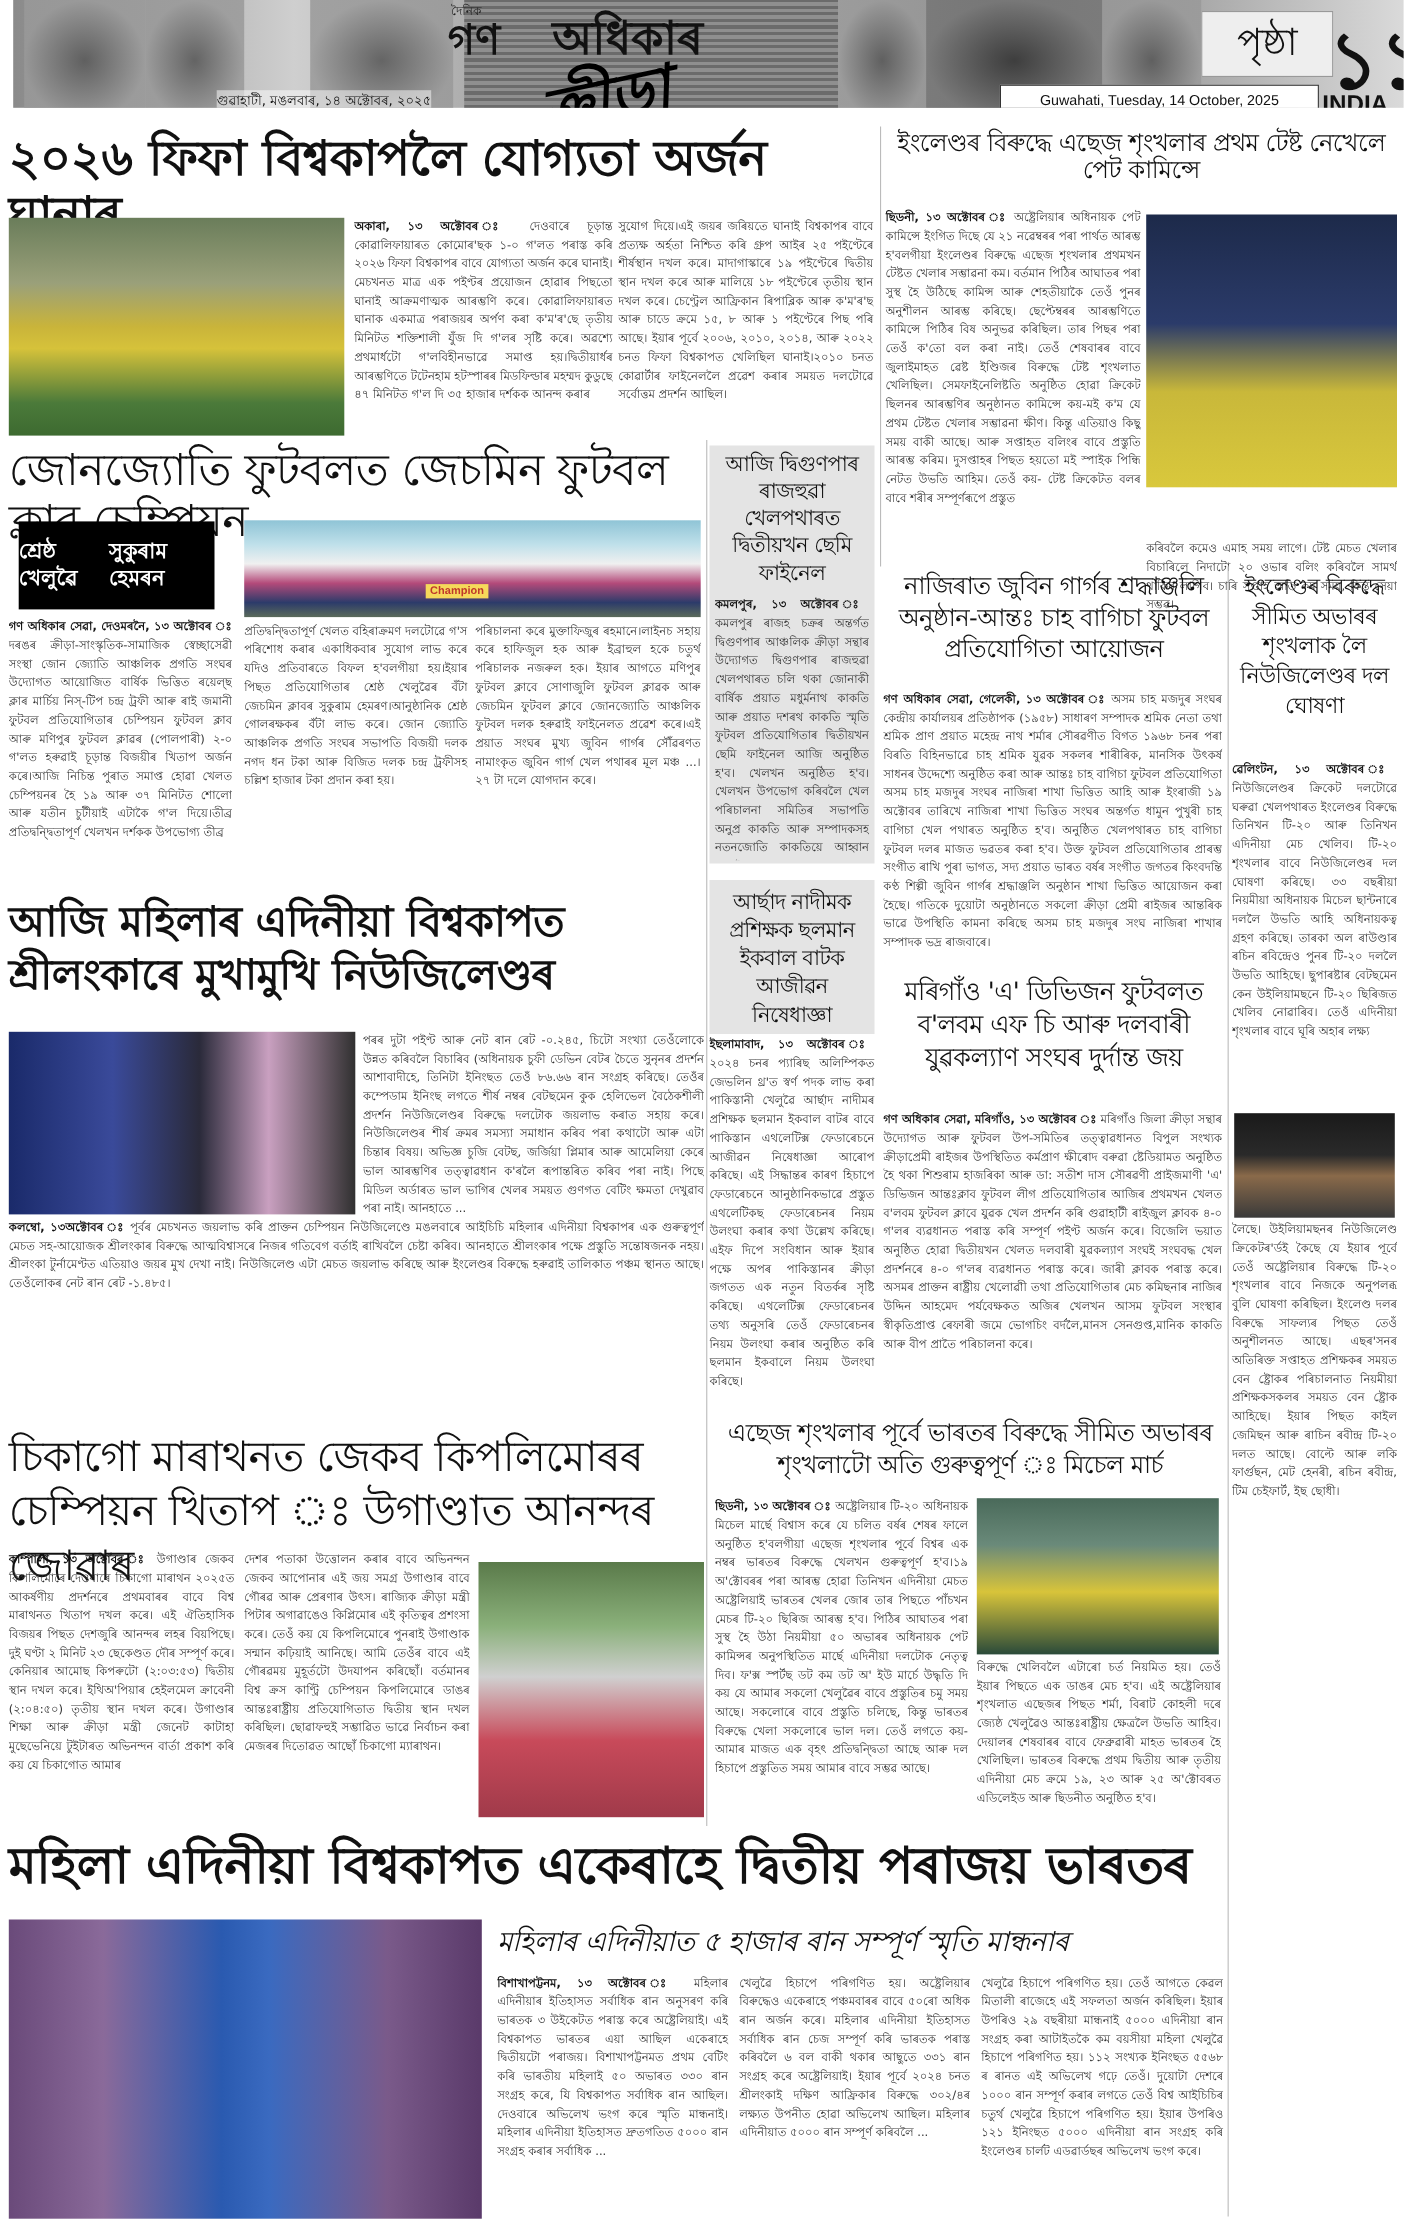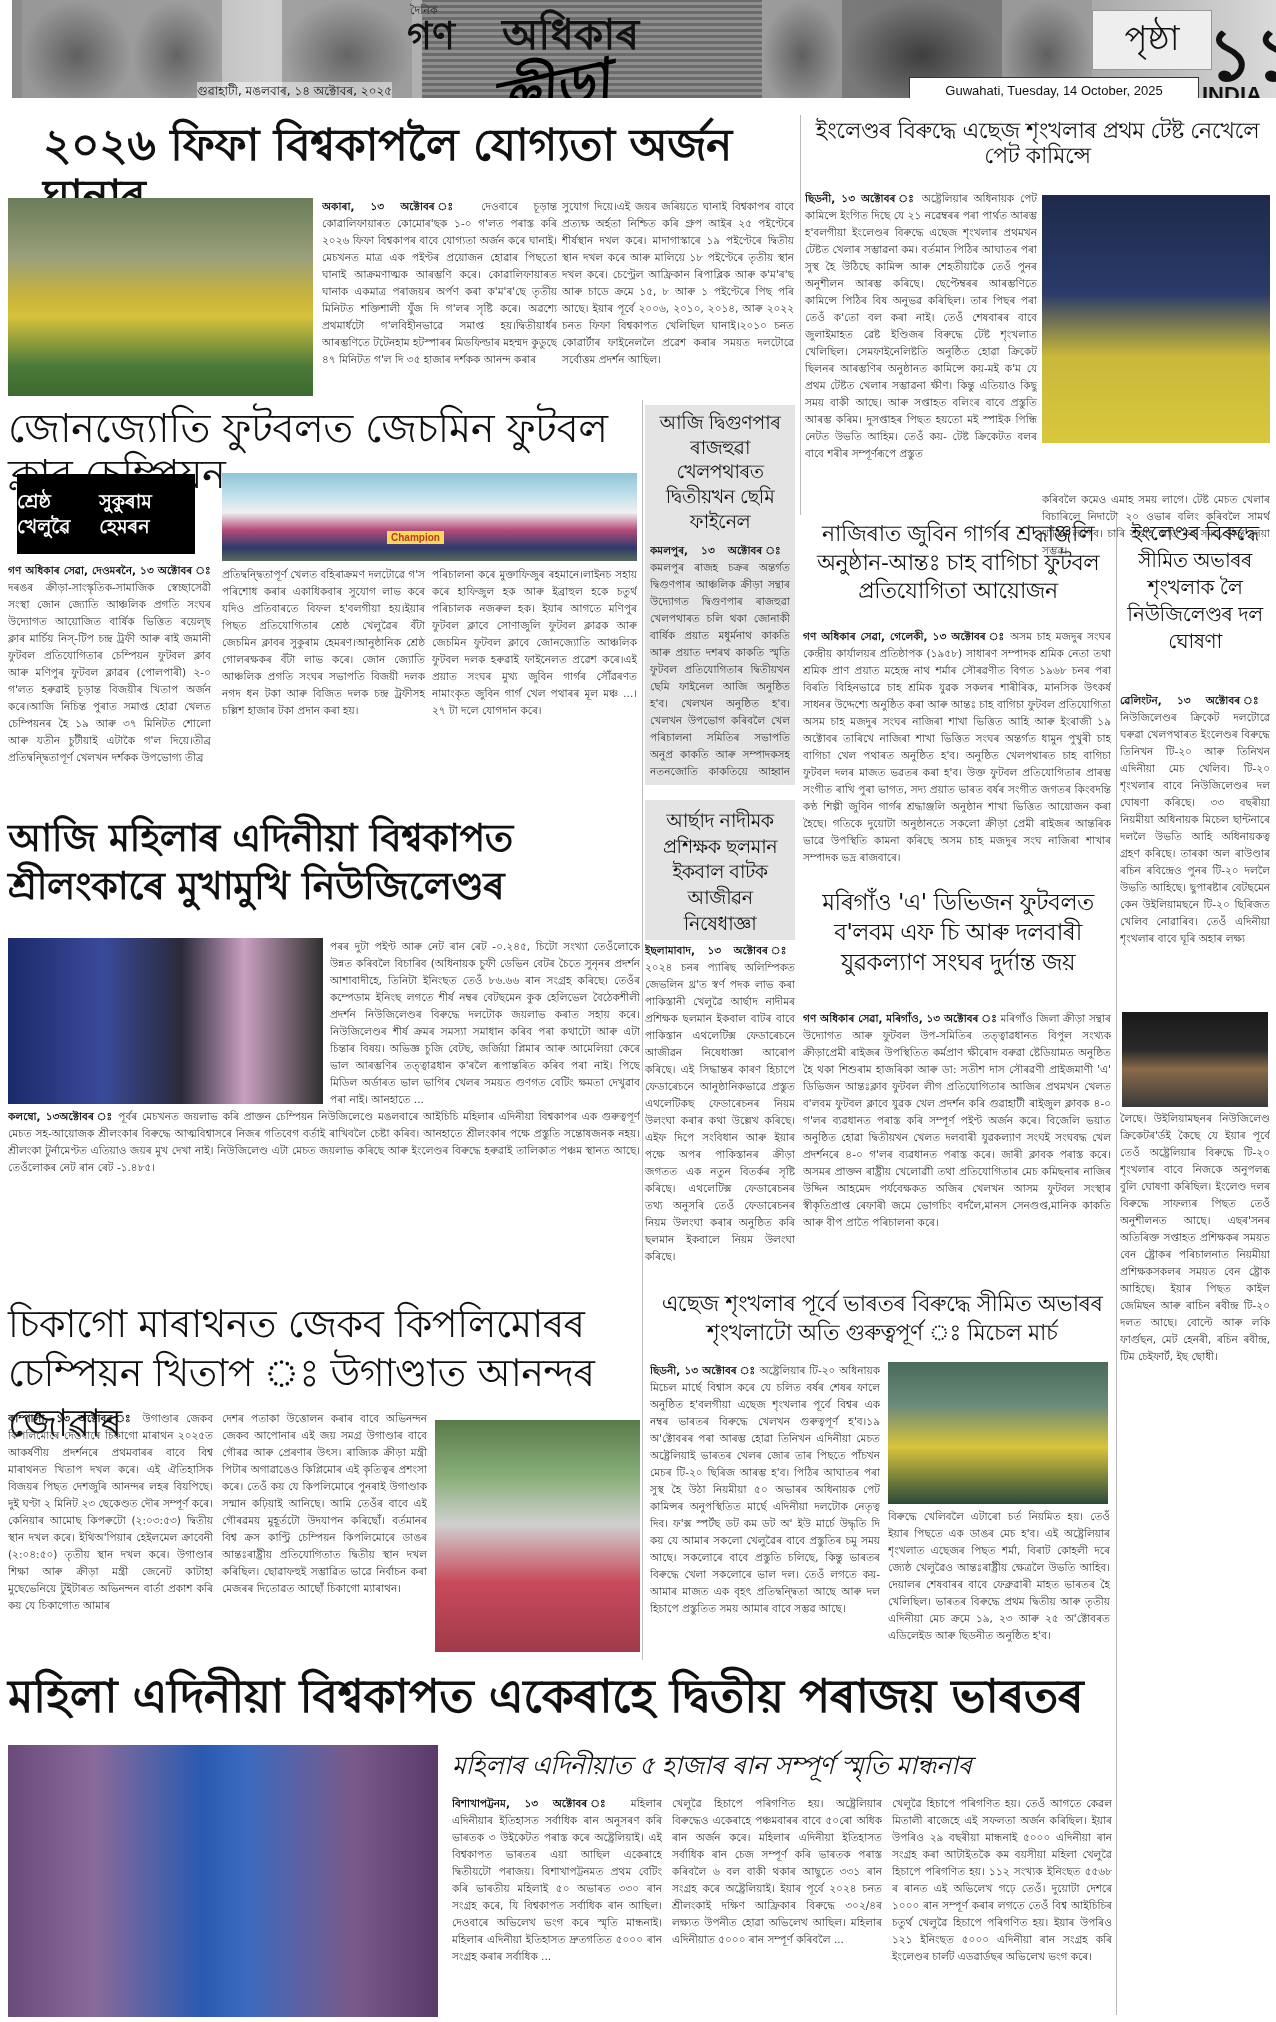--- a/index.html
+++ b/index.html
@@ -43,21 +43,21 @@
   <span class="abs mh-krira">ক্ৰীড়া</span>
   <span class="abs mh-date-as">গুৱাহাটী, মঙলবাৰ, ১৪ অক্টোবৰ, ২০২৫</span>
   <div class="abs mh-page">
       <span>পৃষ্ঠা</span>
     </div>
   <span class="abs mh-pagenum">১১</span>
   <div class="abs mh-en-date">Guwahati, Tuesday, 14 October, 2025</div>
   <span class="abs mh-india">INDIA</span>
 </div>
 
-<h1 class="abs headline" style="left:8px;top:120px;width:790px;font-size:44px;margin-left:35px;">২০২৬ ফিফা বিশ্বকাপলৈ যোগ্যতা অৰ্জন ঘানাৰ</h1>
+<h1 class="abs headline" style="left:8px;top:120px;width:790px;font-size:44px;">২০২৬ ফিফা বিশ্বকাপলৈ যোগ্যতা অৰ্জন ঘানাৰ</h1>
 <div class="abs photo" style="left:8px;top:198px;width:305px;height:198px;background:linear-gradient(180deg,#6a7d5a 0%,#9aa07a 30%,#c9b43a 50%,#d6c23a 60%,#4b7a3a 85%,#3d6a30 100%);"></div>
 <div class="abs body-text" style="left:322px;top:198px;width:235px;height:200px;"><b>অকাৰা, ১৩ অক্টোবৰ ঃ</b> <span>দেওবাৰে চূড়ান্ত কোৱালিফায়াৰত কোমোৰ'ছক ১-০ গ'লত পৰাস্ত কৰি ২০২৬ ফিফা বিশ্বকাপৰ বাবে যোগ্যতা অৰ্জন কৰে ঘানাই। মেচখনত মাত্ৰ এক পইণ্টৰ প্ৰয়োজন হোৱাৰ পিছতো ঘানাই আক্ৰমণাত্মক আৰম্ভণি কৰে। কোৱালিফায়াৰত ঘানাক একমাত্ৰ পৰাজয়ৰ অৰ্পণ কৰা ক'ম'ৰ'ছে তৃতীয় মিনিটত শক্তিশালী যুঁজ দি গ'লৰ সৃষ্টি কৰে। অৱশ্যে প্ৰথমাৰ্ধটো গ'লবিহীনভাৱে সমাপ্ত হয়।দ্বিতীয়াৰ্ধৰ আৰম্ভণিতে টটেনহাম হটস্পাৰৰ মিডফিল্ডাৰ মহম্মদ কুডুছে ৪৭ মিনিটত গ'ল দি ৩৫ হাজাৰ দৰ্শকক আনন্দ কৰাৰ</span></div>
 <div class="abs body-text" style="left:562px;top:198px;width:232px;height:200px;">সুযোগ দিয়ে।এই জয়ৰ জৰিয়তে ঘানাই বিশ্বকাপৰ বাবে প্ৰত্যক্ষ অৰ্হতা নিশ্চিত কৰি গ্ৰুপ আইৰ ২৫ পইণ্টেৰে শীৰ্ষস্থান দখল কৰে। মাদাগাস্কাৰে ১৯ পইণ্টেৰে দ্বিতীয় স্থান দখল কৰে আৰু মালিয়ে ১৮ পইণ্টেৰে তৃতীয় স্থান দখল কৰে। চেণ্ট্ৰেল আফ্ৰিকান ৰিপাব্লিক আৰু ক'ম'ৰ'ছ আৰু চাডে ক্ৰমে ১৫, ৮ আৰু ১ পইণ্টেৰে পিছ পৰি আছে। ইয়াৰ পূৰ্বে ২০০৬, ২০১০, ২০১৪, আৰু ২০২২ চনত ফিফা বিশ্বকাপত খেলিছিল ঘানাই।২০১০ চনত কোৱাৰ্টাৰ ফাইনেললৈ প্ৰৱেশ কৰাৰ সময়ত দলটোৱে সৰ্বোত্তম প্ৰদৰ্শন আছিল।</div>
 
 <h2 class="abs headline" style="left:805px;top:118px;width:465px;font-size:22px;text-align:center;font-weight:normal;">ইংলেণ্ডৰ বিৰুদ্ধে এছেজ শৃংখলাৰ প্ৰথম টেষ্ট নেখেলে পেট কামিন্সে</h2>
 <div class="abs body-text" style="left:805px;top:190px;width:232px;height:320px;"><b>ছিডনী, ১৩ অক্টোবৰ ঃ</b> <span>অষ্ট্ৰেলিয়াৰ অধিনায়ক পেট কামিন্সে ইংগিত দিছে যে ২১ নৱেম্বৰৰ পৰা পাৰ্থত আৰম্ভ হ'বলগীয়া ইংলেণ্ডৰ বিৰুদ্ধে এছেজ শৃংখলাৰ প্ৰথমখন টেষ্টত খেলাৰ সম্ভাৱনা কম। বৰ্তমান পিঠিৰ আঘাতৰ পৰা সুস্থ হৈ উঠিছে কামিন্স আৰু শেহতীয়াকৈ তেওঁ পুনৰ অনুশীলন আৰম্ভ কৰিছে। ছেপ্টেম্বৰৰ আৰম্ভণিতে কামিন্সে পিঠিৰ বিষ অনুভৱ কৰিছিল। তাৰ পিছৰ পৰা তেওঁ ক'তো বল কৰা নাই। তেওঁ শেষবাৰৰ বাবে জুলাইমাহত ৱেষ্ট ইণ্ডিজৰ বিৰুদ্ধে টেষ্ট শৃংখলাত খেলিছিল। সেমফাইনেলিষ্টতি অনুষ্ঠিত হোৱা ক্ৰিকেট ছিলনৰ আৰম্ভণিৰ অনুষ্ঠানত কামিন্সে কয়-মই ক'ম যে প্ৰথম টেষ্টত খেলাৰ সম্ভাৱনা ক্ষীণ। কিন্তু এতিয়াও কিছু সময় বাকী আছে। আৰু সপ্তাহত বলিংৰ বাবে প্ৰস্তুতি আৰম্ভ কৰিম। দুসপ্তাহৰ পিছত হয়তো মই স্পাইক পিন্ধি নেটত উভতি আহিম। তেওঁ কয়- টেষ্ট ক্ৰিকেটত বলৰ বাবে শৰীৰ সম্পূৰ্ণৰূপে প্ৰস্তুত</span></div>
 <div class="abs photo" style="left:1042px;top:195px;width:228px;height:248px;background:linear-gradient(180deg,#1d2a4a 0%,#2b3b6a 40%,#c9b83a 65%,#d9c83c 100%);"></div>
 <div class="abs body-text" style="left:1042px;top:447px;width:228px;height:65px;margin-top:44px;">কৰিবলৈ কমেও এমাহ সময় লাগে। টেষ্ট মেচত খেলাৰ বিচাৰিলে নিদাটো ২০ ওভাৰ বলিং কৰিবলৈ সামৰ্থ থাকিব লাগিব। চাৰি সপ্তাহ অতি কম সময়, কিন্তু সেয়া সম্ভৱ।</div>
 
 <h2 class="abs headline" style="left:8px;top:405px;width:630px;font-size:40px;font-weight:normal;">জোনজ্যোতি ফুটবলত জেচমিন ফুটবল ক্লাব চেম্পিয়ন</h2>

